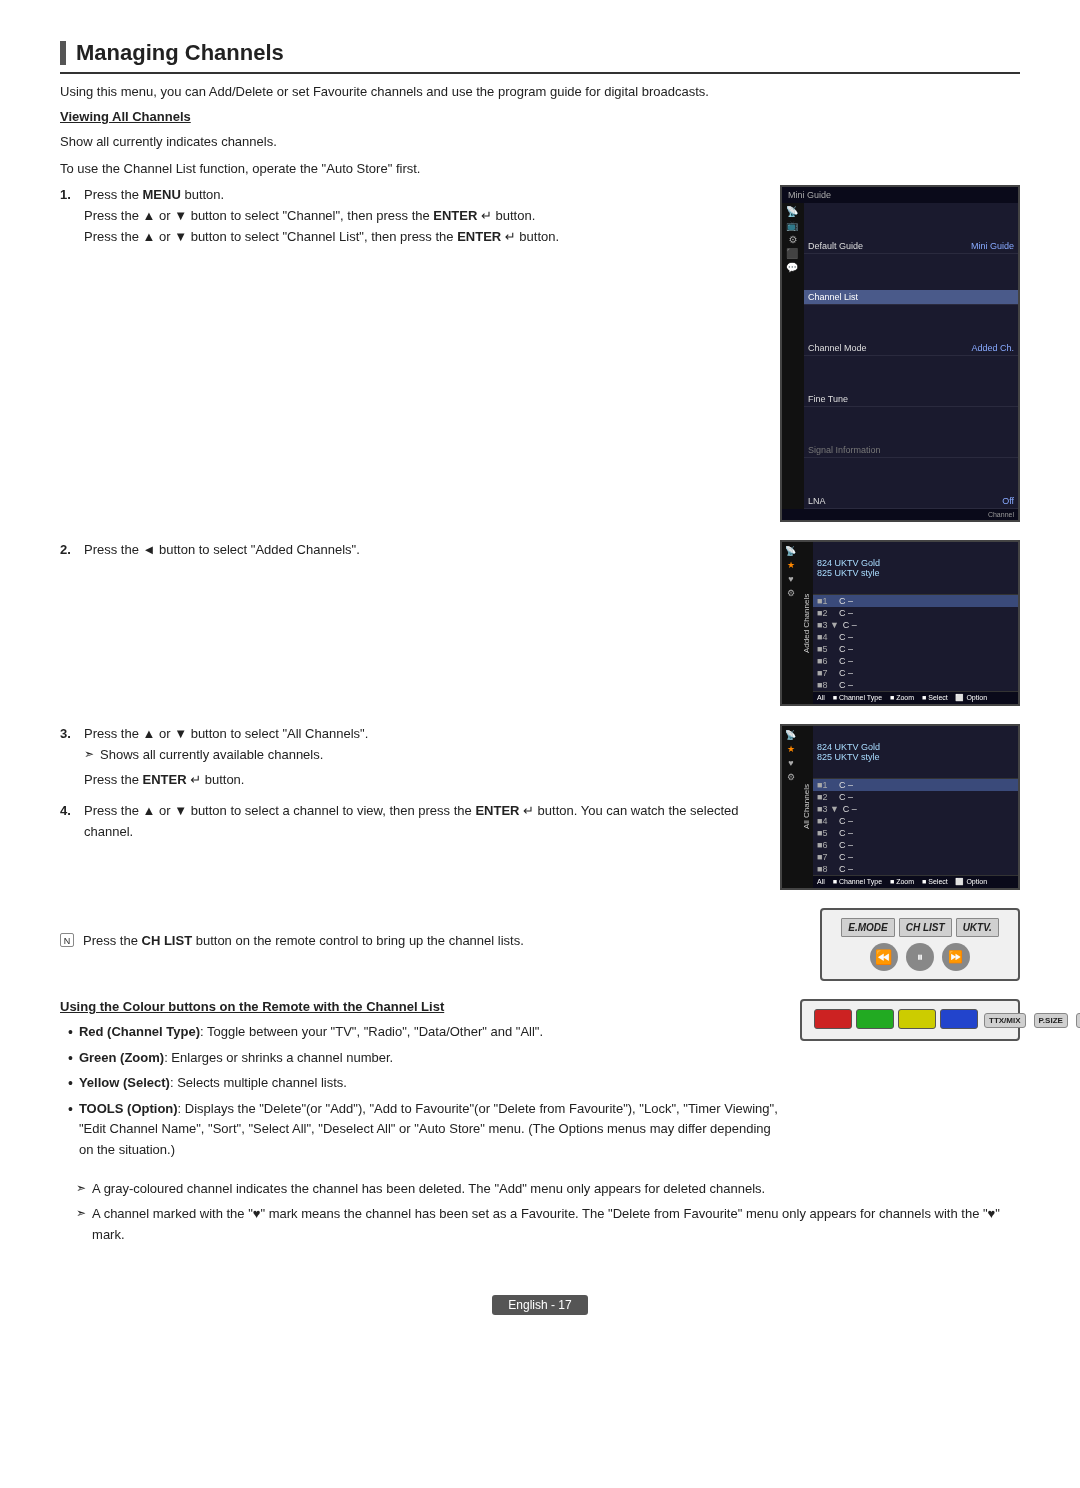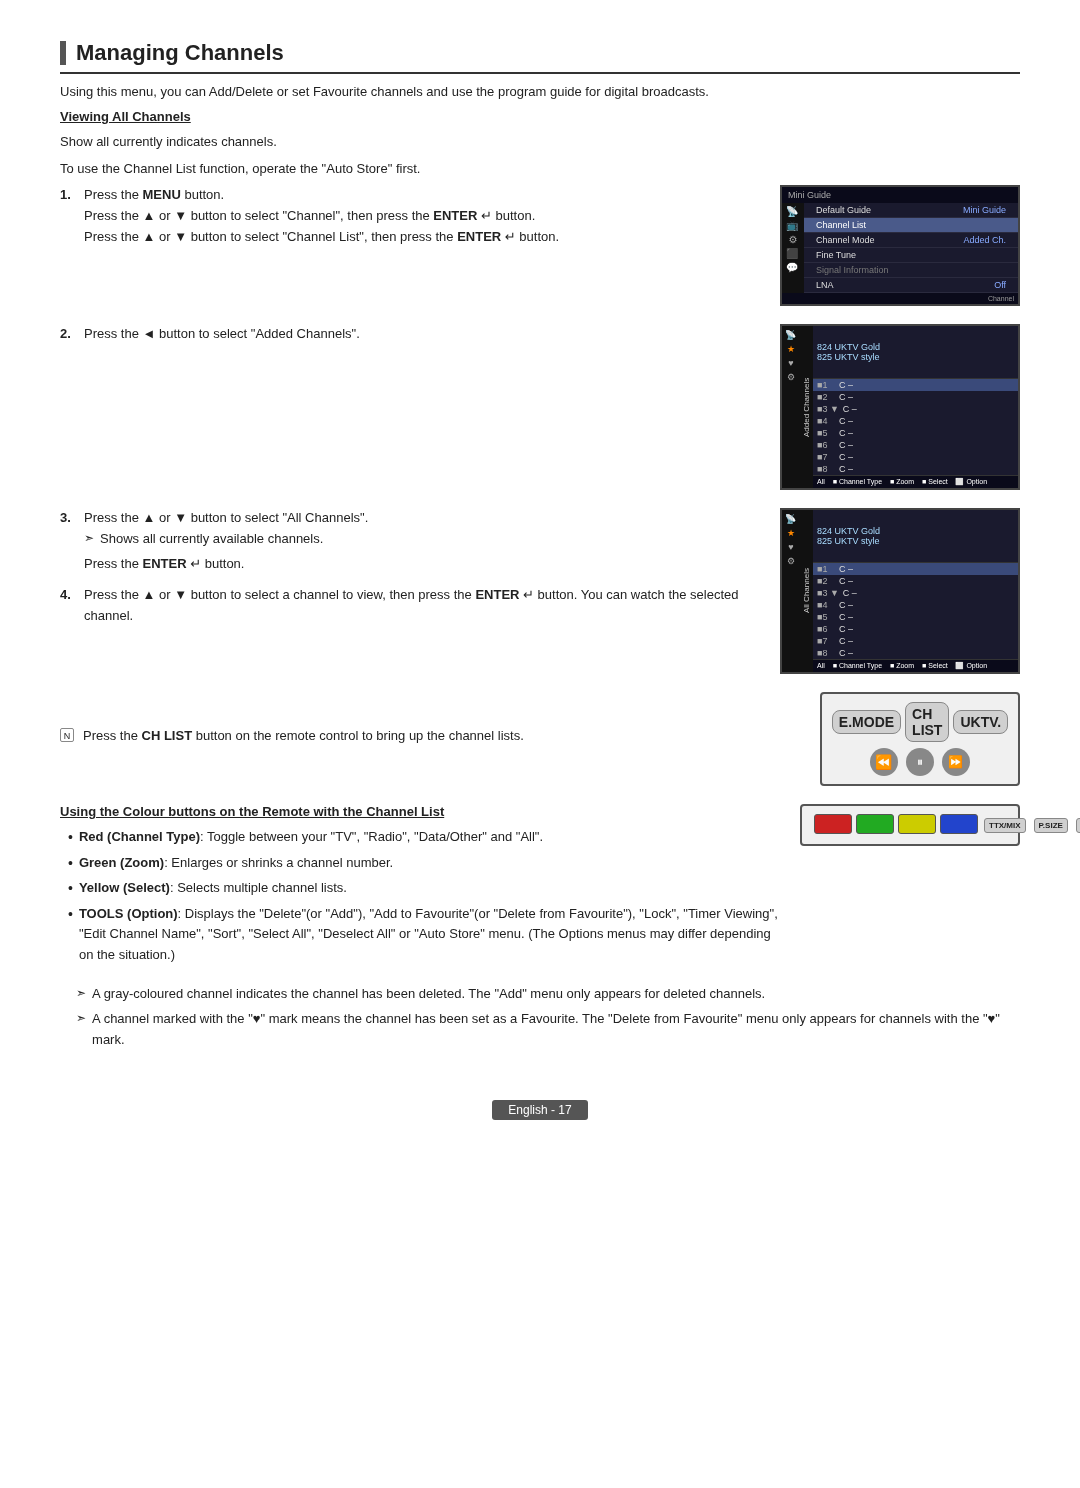--- a/index.html
+++ b/index.html
@@ -118,26 +118,27 @@
     }
     .menu-screen .menu-header {
       background: #0a0a1a;
       padding: 3px 6px;
       font-size: 9px;
       color: #aaa;
       display: flex;
       gap: 10px;
     }
     .menu-screen .menu-row {
-      padding: 2px 12px;
+      padding: 2px 4px;
       display: flex;
       align-items: center;
       gap: 6px;
       font-size: 9px;
       border-bottom: 1px solid #2a2a3e;
+      margin-top: 36px;
     }
     .menu-screen .menu-row.active {
       background: #4a5a8a;
       color: #fff;
     }
     .menu-screen .menu-row .label { flex: 1; }
     .menu-screen .menu-row .value { color: #8af; font-size: 9px; }
 
     
     .ch-list-screen {
@@ -202,25 +203,26 @@
       width: 200px;
     }
     .remote-top-row {
       display: flex;
       gap: 4px;
       align-items: center;
     }
     .remote-btn {
       background: #d0d0d0;
       border: 1px solid #888;
-      border-radius: 8px;
+      border-radius: 1px;
       padding: 3px 6px;
-      font-size: 14px;
+      font-size: 10px;
       font-weight: bold;
       display: inline-block;
+      font-style: italic;
     }
     .remote-bottom-row {
       display: flex;
       gap: 8px;
       align-items: center;
     }
     .remote-circle {
       width: 28px;
       height: 28px;
       border-radius: 50%;

